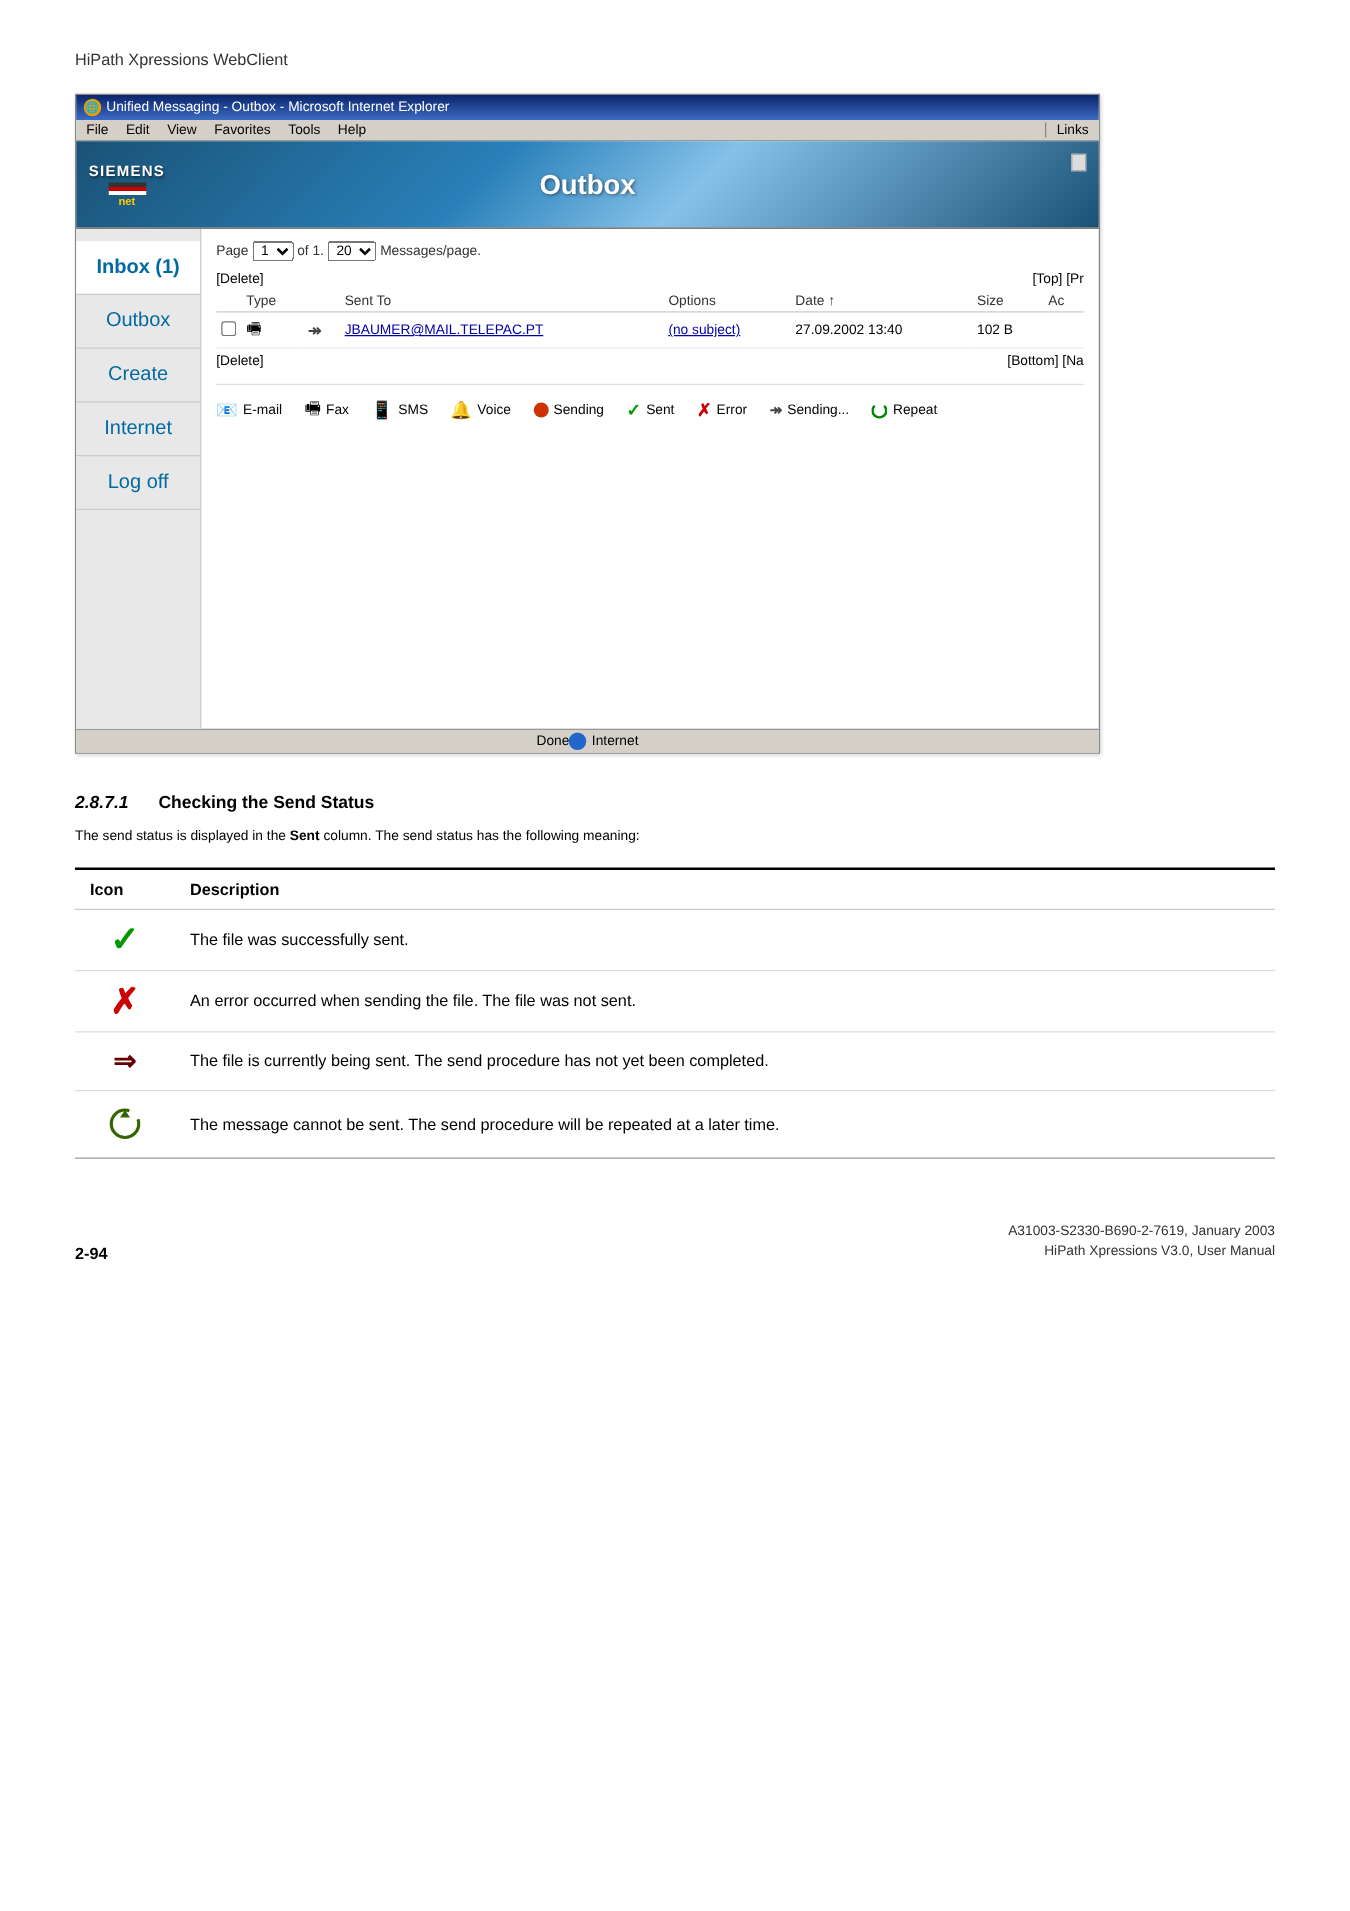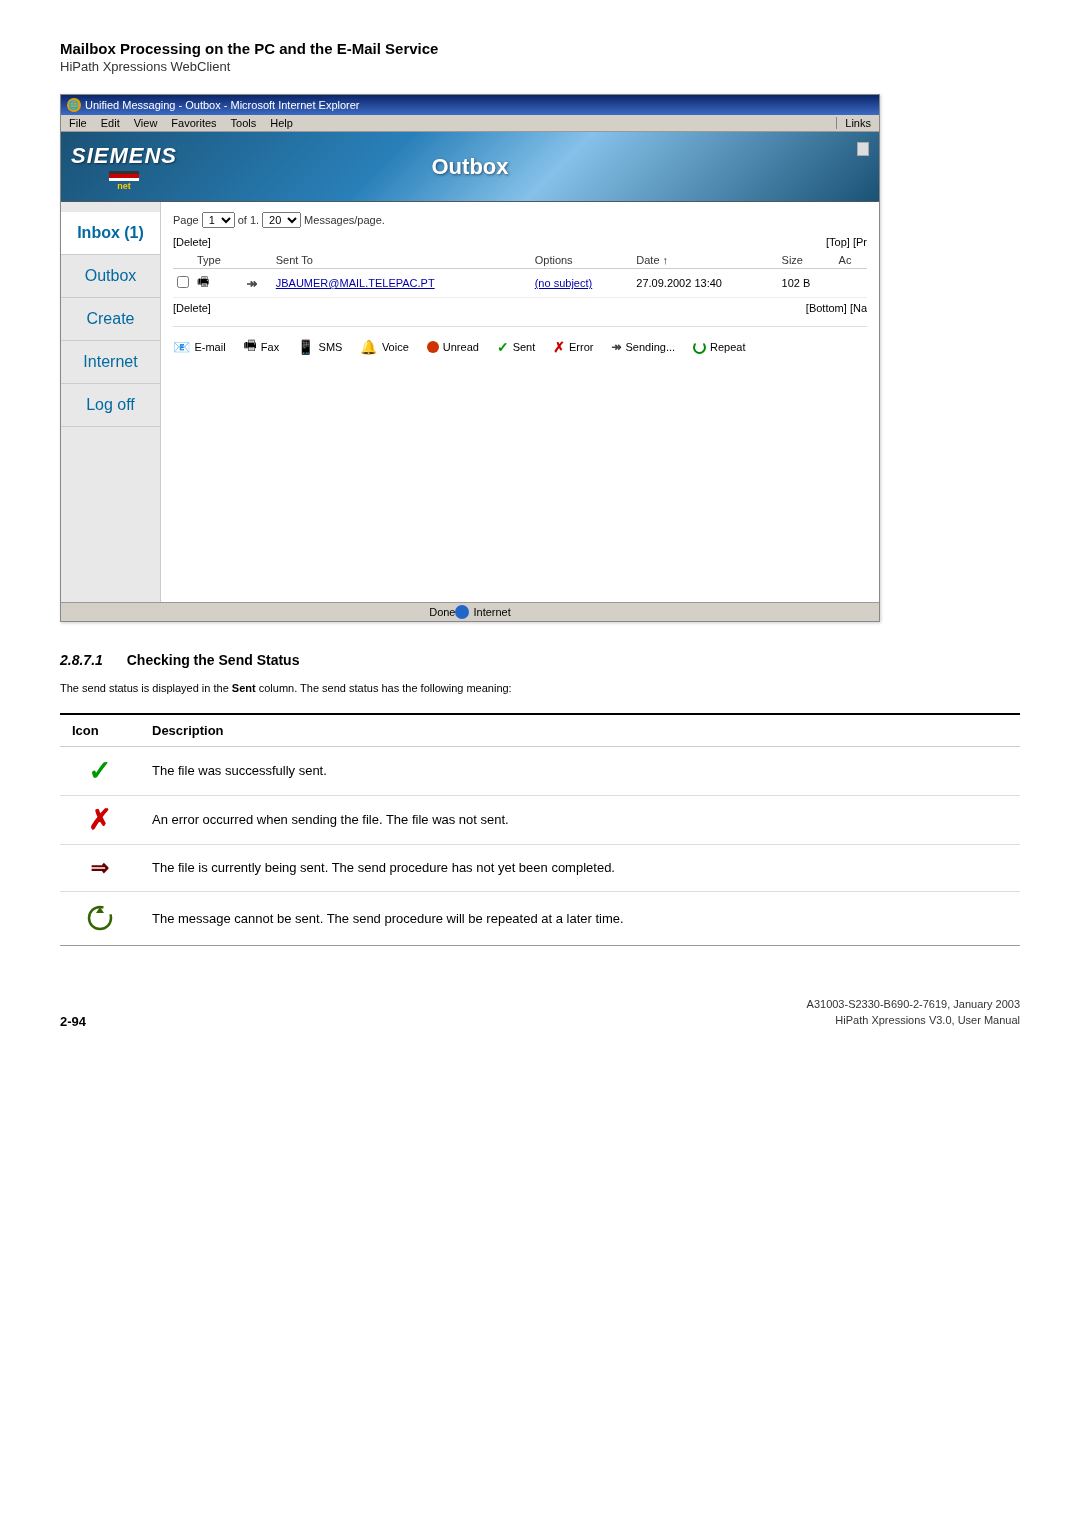--- a/index.html
+++ b/index.html
@@ -103,25 +103,24 @@
       left: 10px;
       top: 50%;
       transform: translateY(-50%);
       display: flex;
       flex-direction: column;
       align-items: center;
     }
 
     .siemens-text {
       font-weight: bold;
-      font-size: 22px;
+      font-size: 12px;
       color: #fff;
       letter-spacing: 1px;
       text-shadow: 1px 1px 2px rgba(0,0,0,0.5);
-      font-style: italic;
     }
 
     .siemens-flag {
       width: 30px;
       height: 10px;
       background: linear-gradient(to bottom, #333 0%, #333 33%, #cc0000 33%, #cc0000 66%, #fff 66%);
       margin-top: 2px;
     }
 
     .siemens-net {
@@ -421,21 +420,20 @@
       font-size: 11px;
       color: #333;
       line-height: 1.5;
     }
   </style>
 </head>
 <body>
 
 <div class="page-wrapper">
 
-  <div class="doc-title">Mailbox Processing on the PC and the E-Mail Service</div>
   <div class="doc-subtitle">HiPath Xpressions WebClient</div>
 
   <div class="browser-window">
 
     <div class="browser-titlebar">
       <span class="browser-title-icon">🌐</span>
       <span>Unified Messaging - Outbox - Microsoft Internet Explorer</span>
     </div>
 
     <div class="browser-menubar">
@@ -540,21 +538,21 @@
           <div class="legend-item">
             <span style="font-size:14px;">📱</span>
             <span>SMS</span>
           </div>
           <div class="legend-item">
             <span style="font-size:14px;">🔔</span>
             <span>Voice</span>
           </div>
           <div class="legend-item">
             <span class="icon-unread"></span>
-            <span>Unread</span>
+            <span>Sending</span>
           </div>
           <div class="legend-item">
             <span class="icon-sent">✓</span>
             <span>Sent</span>
           </div>
           <div class="legend-item">
             <span class="icon-error">✗</span>
             <span>Error</span>
           </div>
           <div class="legend-item">

